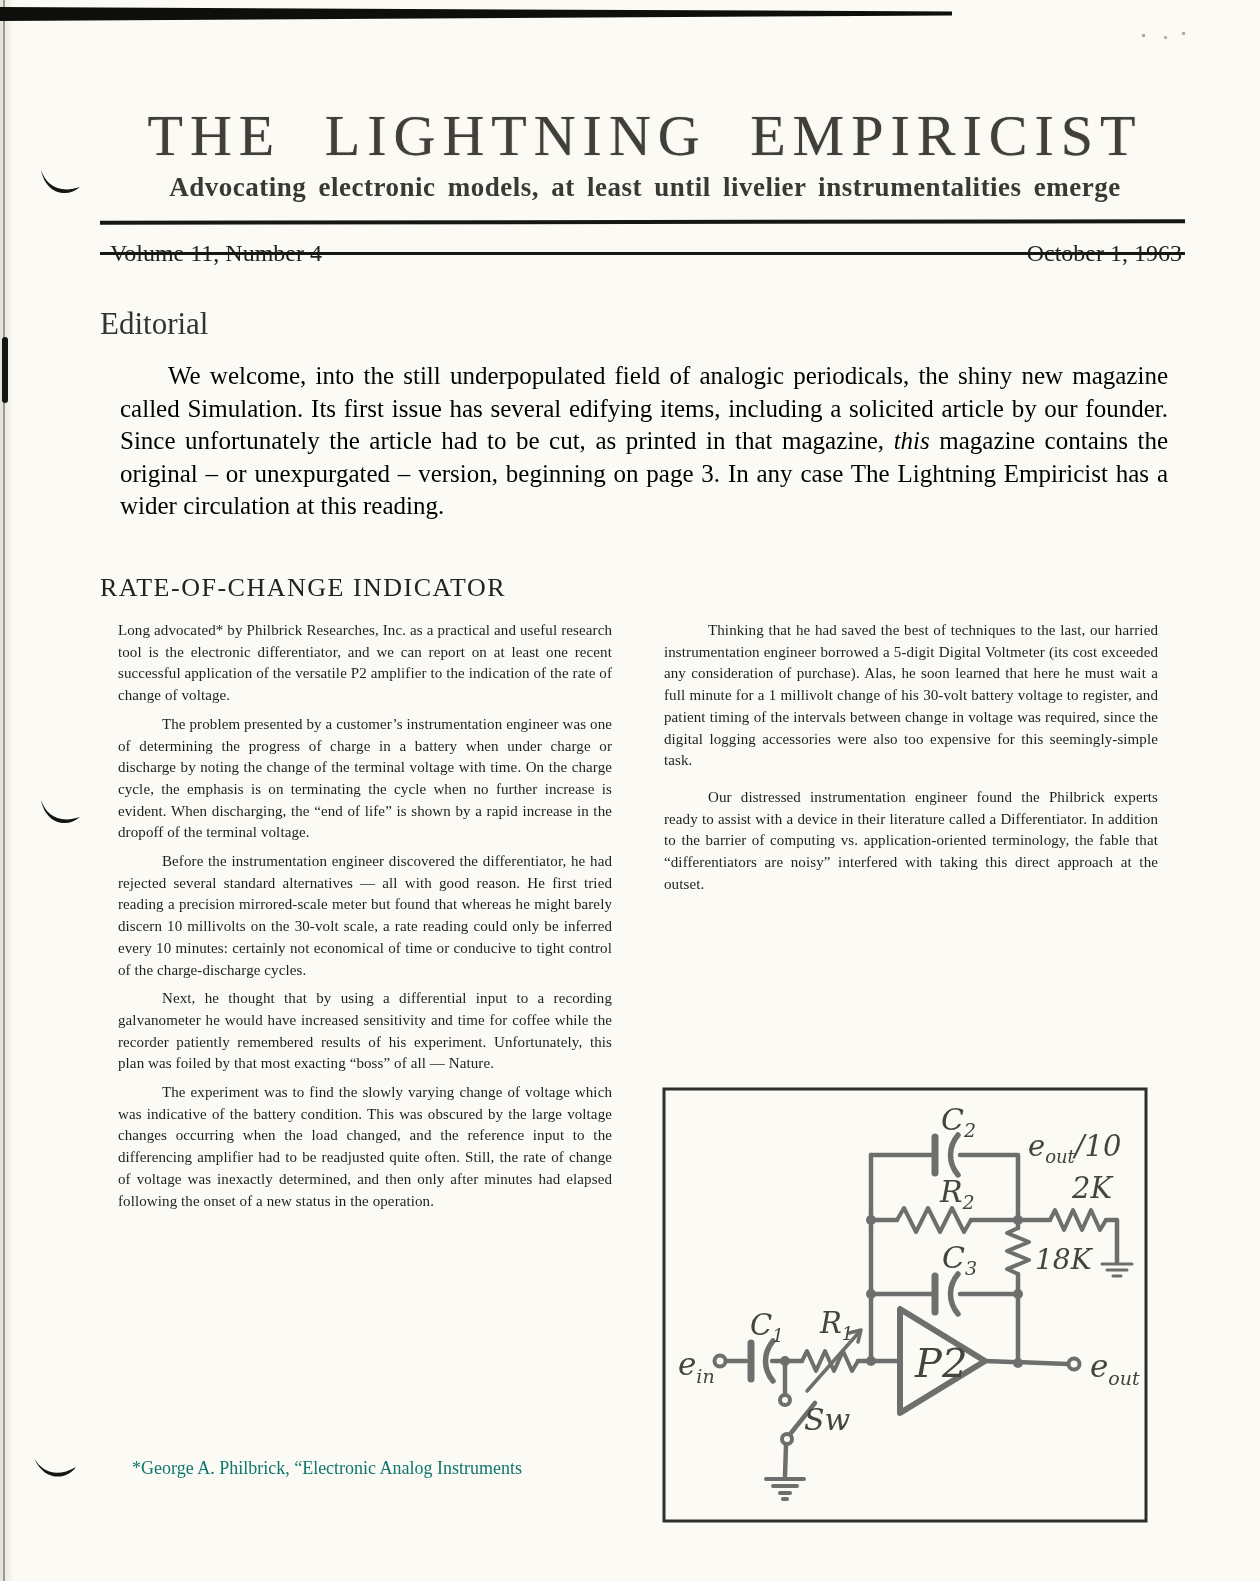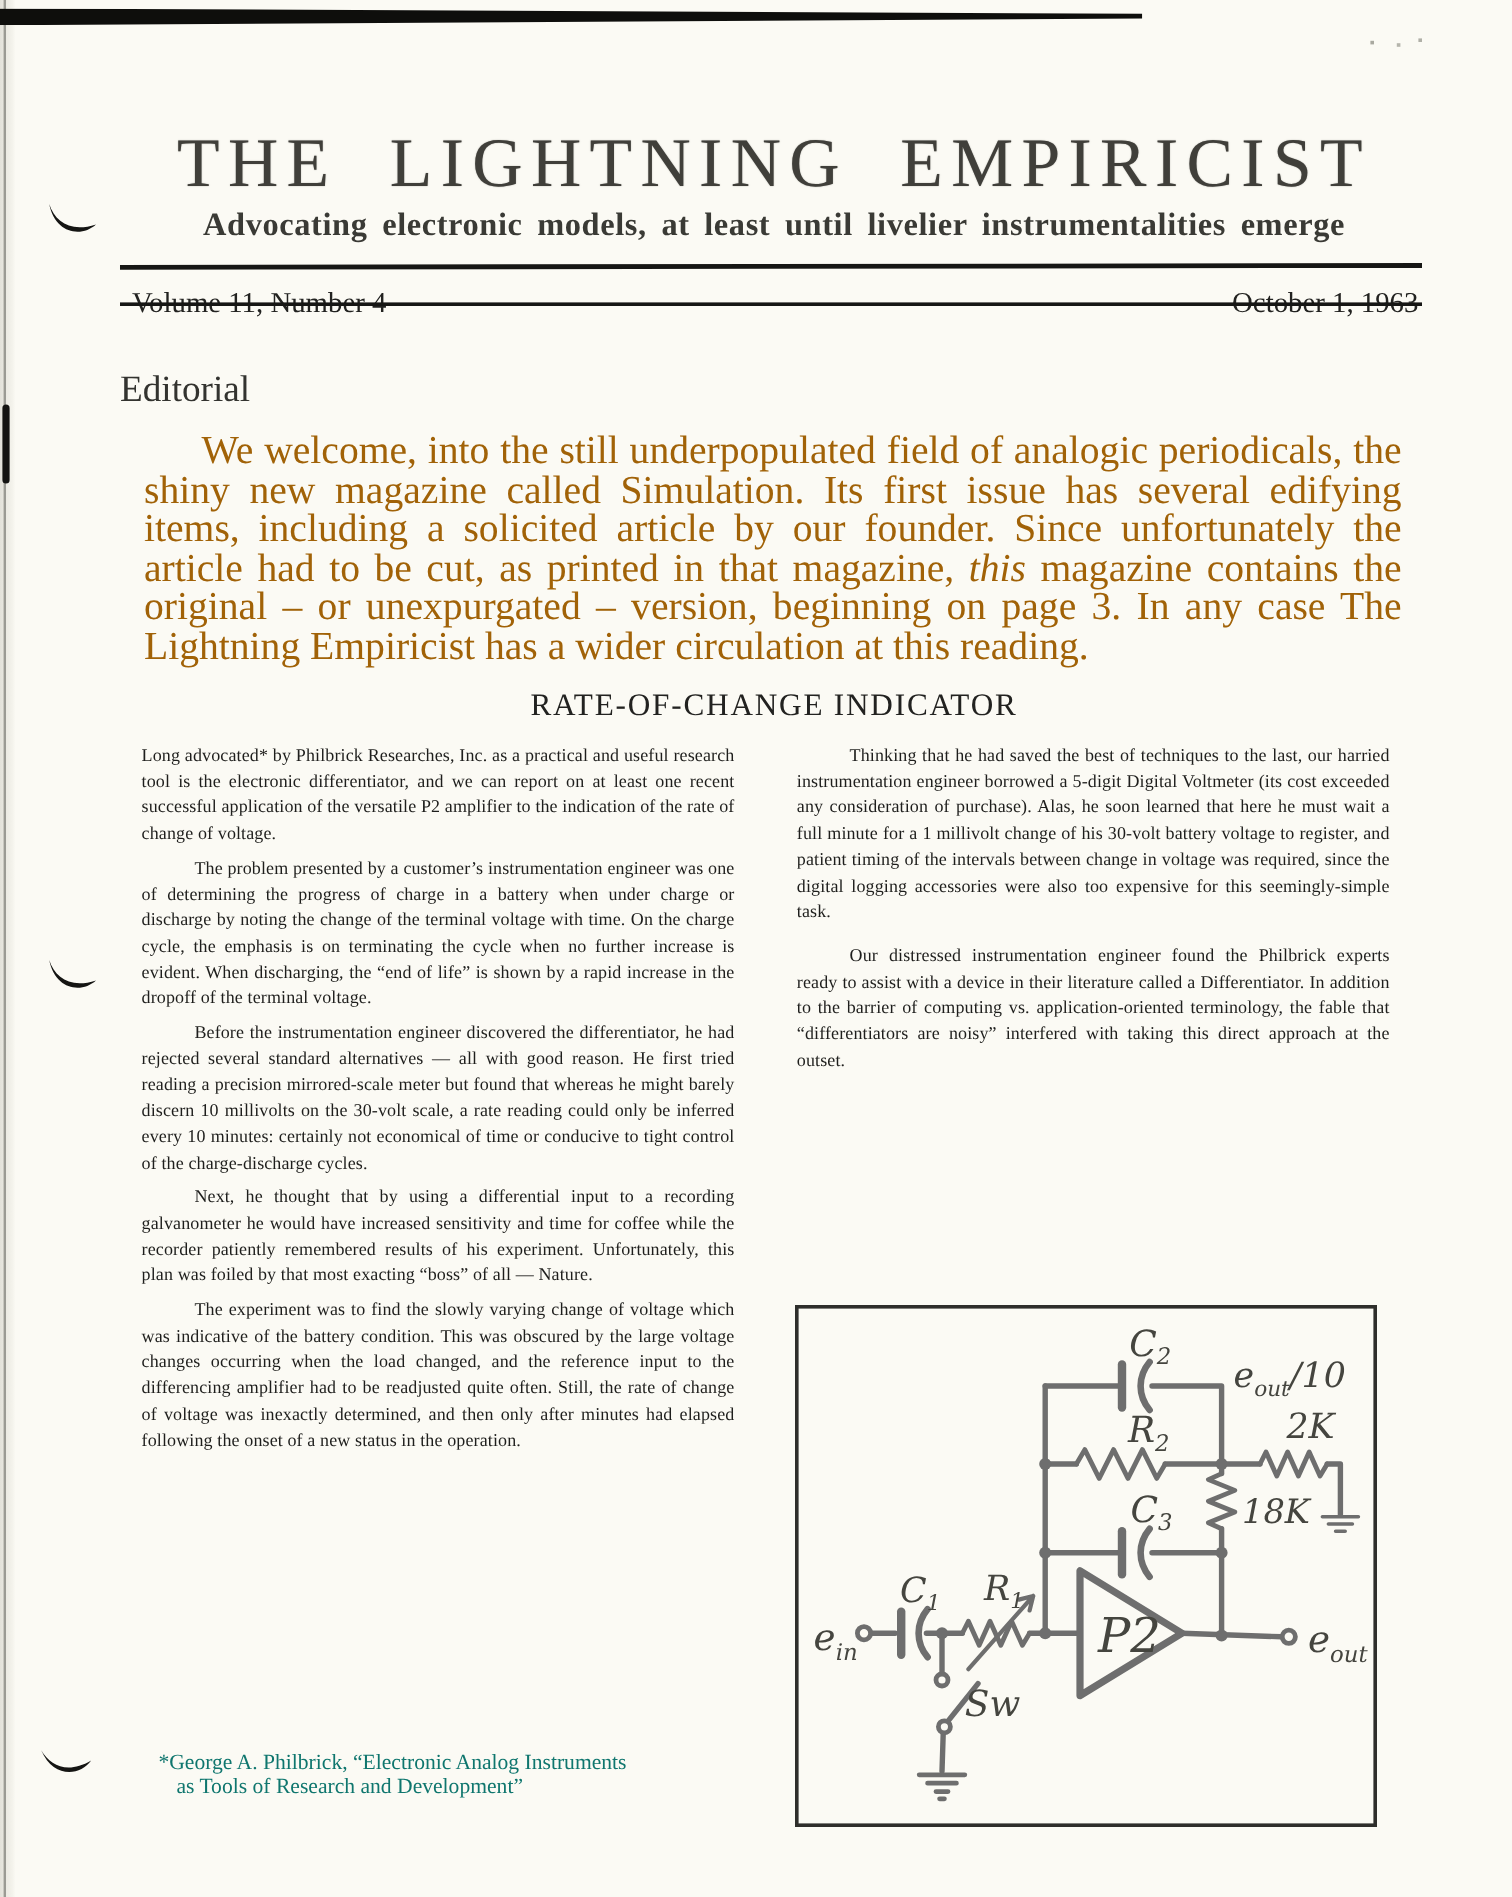--- a/index.html
+++ b/index.html
@@ -25,24 +25,24 @@
   .mast-sub{position:absolute;left:100px;top:172px;width:1090px;text-align:center;
     font-size:27px;letter-spacing:.5px;word-spacing:5px;color:#3a3a35;font-weight:bold;}
   .rule{position:absolute;left:100px;width:1085px;background:#161614;}
   .rule-1{top:220px;height:4px;transform:rotate(-.08deg);}
   .rule-2{top:252px;height:3px;}
   .issue-line{position:absolute;left:110px;top:240px;width:1072px;display:flex;
     justify-content:space-between;font-size:24px;color:#222220;}
   
   .ed-head{position:absolute;left:100px;top:306px;width:1090px;text-align:left;
     font-size:31px;color:#33332f;}
-  .ed-body{position:absolute;left:120px;top:360px;width:1048px;font-size:33px;
-    line-height:32.6px;text-align:justify;text-indent:48px;color:#a16207;}
+  .ed-body{position:absolute;left:120px;top:360px;width:1048px;font-size:25px;
+    line-height:32.6px;text-align:justify;text-indent:48px;color:#000000;}
   
-  .art-title{position:absolute;left:100px;top:573px;width:1090px;text-align:center;
+  .art-title{position:absolute;left:100px;top:573px;width:1090px;
     font-size:26px;letter-spacing:1.5px;color:#222220;}
   .col{position:absolute;top:620px;width:494px;}
   .col-left{left:118px;}
   .col-right{left:664px;}
   .col p{margin:0 0 7px 0;font-size:15px;line-height:21.7px;text-align:justify;
     text-indent:44px;letter-spacing:.1px;}
   .col-right p{margin-bottom:15px;}
   .col p.first{text-indent:0;}
   .footnote{position:absolute;left:132px;top:1458px;width:478px;font-size:18px;
     line-height:20px;color:#0f766e;}
@@ -91,21 +91,20 @@
   <p>The experiment was to find the slowly varying change of voltage which was indicative of the battery condition. This was obscured by the large voltage changes occurring when the load changed, and the reference input to the differencing amplifier had to be readjusted quite often. Still, the rate of change of voltage was inexactly determined, and then only after minutes had elapsed following the onset of a new status in the operation.</p>
 </div>
 
 <div class="col col-right">
   <p>Thinking that he had saved the best of techniques to the last, our harried instrumentation engineer borrowed a 5-digit Digital Voltmeter (its cost exceeded any consideration of purchase). Alas, he soon learned that here he must wait a full minute for a 1 millivolt change of his 30-volt battery voltage to register, and patient timing of the intervals between change in voltage was required, since the digital logging accessories were also too expensive for this seemingly-simple task.</p>
   <p>Our distressed instrumentation engineer found the Philbrick experts ready to assist with a device in their literature called a Differentiator. In addition to the barrier of computing vs. application-oriented terminology, the fable that “differentiators are noisy” interfered with taking this direct approach at the outset.</p>
 </div>
 
 <div class="footnote">
   <div>*George A. Philbrick, “Electronic Analog Instruments</div>
-  <div class="fn-ind">as Tools of Research and Development”</div>
 </div>
 
 <svg class="schematic" viewBox="0 0 504 452">
   <rect x="10" y="11" width="482" height="432" fill="none" stroke="#2e2e2b" stroke-width="3"></rect>
 
   <g stroke="#6e6e6e" stroke-width="4.5" fill="none" stroke-linecap="round" stroke-linejoin="round">
 
     <path d="M217,77 L217,283"></path>
     <path d="M217,77 L280,77 M306,77 L364,77 M364,77 L364,142"></path>
     <path d="M281,59 L281,95" stroke-width="7"></path>

